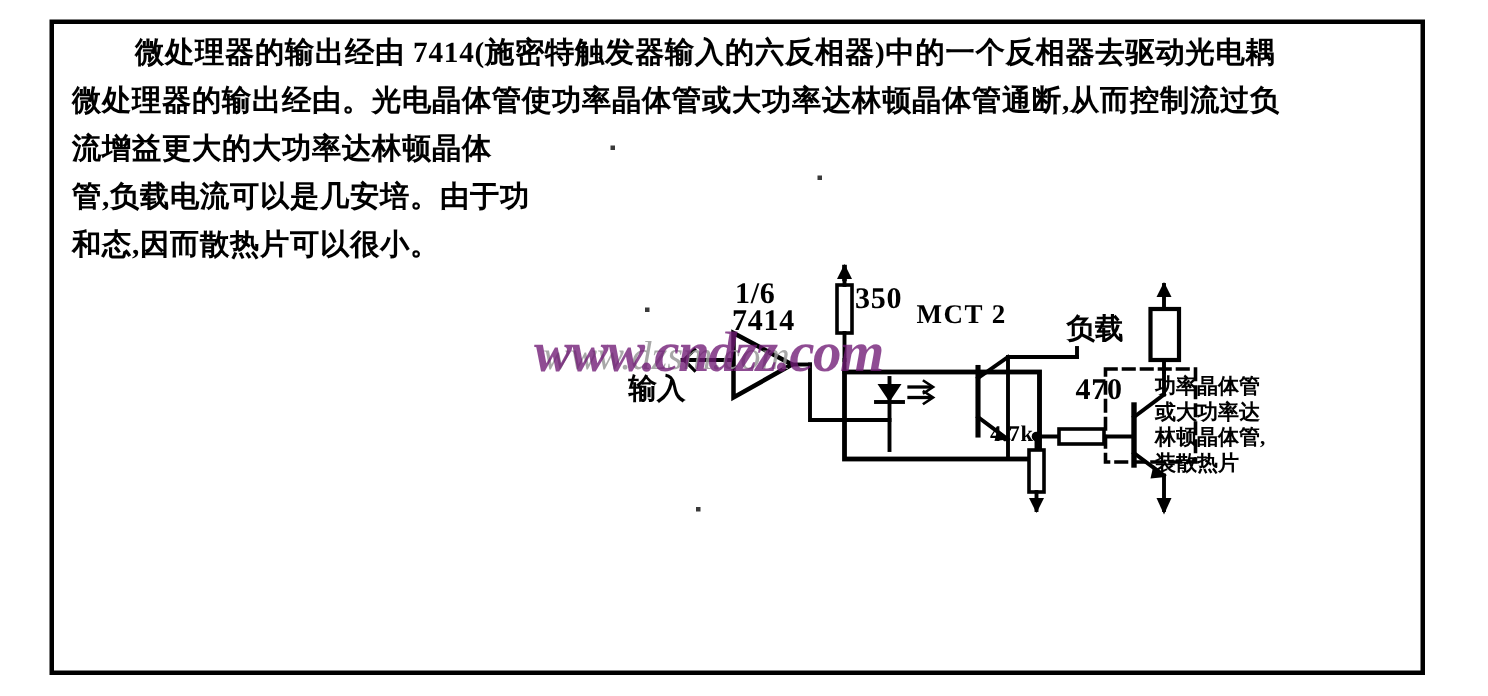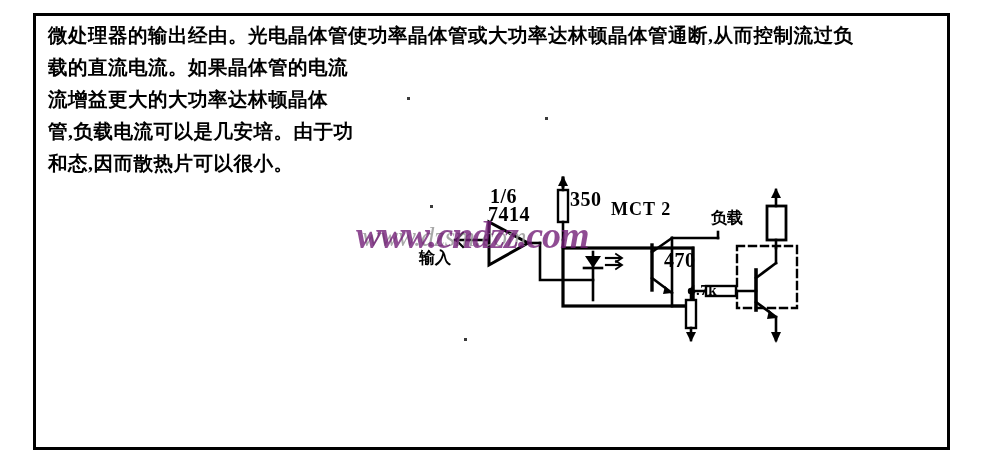--- a/index.html
+++ b/index.html
@@ -69,35 +69,35 @@
     white-space: nowrap;
     line-height: 1.0;
   }
   .lbl-num {
     font-family: "Liberation Serif", "DejaVu Serif", serif;
     font-size: 20px;
     letter-spacing: 0.5px;
   }
   .lbl-cn {
     font-family: "Liberation Serif", "DejaVu Serif", serif;
-    font-size: 16px;
+    font-size: 19px;
     letter-spacing: 0px;
   }
   .lbl-cn-sm {
     font-family: "Liberation Serif", "DejaVu Serif", serif;
     font-size: 14px;
     line-height: 17px;
   }
 
   #lbl-inv-a { left: 490px; top: 186px; }
   #lbl-inv-b { left: 488px; top: 204px; }
   #lbl-350   { left: 570px; top: 189px; }
   #lbl-mct2  { left: 611px; top: 200px; font-size: 18px; letter-spacing: 1px;}
-  #lbl-470   { left: 664px; top: 250px; }
-  #lbl-47k   { left: 688px; top: 283px; font-size: 15px; }
+  #lbl-470   { left: 717px; top: 250px; }
+  #lbl-47k   { left: 660px; top: 283px; font-size: 15px; }
   #lbl-input { left: 419px; top: 250px; }
   #lbl-load  { left: 711px; top: 210px; }
   #lbl-pwr   { left: 770px; top: 250px; }
 
   
   .wm {
     position: absolute;
     font-family: "Liberation Serif", "DejaVu Serif", serif;
     font-style: italic;
     white-space: nowrap;
@@ -125,22 +125,22 @@
   .speck { position: absolute; background: #3a3a3a; }
 </style>
 </head>
 <body>
 
 <div id="page">
 
   <div id="frame"></div>
 
   <div id="copy">
+    <div class="para-line indent">微处理器的输出经由 7414(施密特触发器输入的六反相器)中的一个反相器去驱动光电耦</div>
     <div class="para-line">微处理器的输出经由。光电晶体管使功率晶体管或大功率达林顿晶体管通断,从而控制流过负</div>
-    <div class="para-line">载的直流电流。如果晶体管的电流</div>
     <div class="para-line">流增益更大的大功率达林顿晶体</div>
     <div class="para-line">管,负载电流可以是几安培。由于功</div>
     <div class="para-line">和态,因而散热片可以很小。</div>
   </div>
 
   <svg id="circuit" viewBox="0 0 992 464" xmlns="http://www.w3.org/2000/svg">
 
     <g stroke="#000000" fill="none" stroke-width="2.6" stroke-linecap="square">
 
       <path d="M455 240 L489 240"></path>
@@ -214,20 +214,26 @@
 
   <div class="lbl lbl-num" id="lbl-inv-a">1/6</div>
   <div class="lbl lbl-num" id="lbl-inv-b">7414</div>
   <div class="lbl lbl-num" id="lbl-350">350</div>
   <div class="lbl lbl-num" id="lbl-mct2">MCT 2</div>
   <div class="lbl lbl-num" id="lbl-470">470</div>
   <div class="lbl lbl-num" id="lbl-47k">4.7k</div>
   <div class="lbl lbl-cn" id="lbl-input">输入</div>
   <div class="lbl lbl-cn" id="lbl-load">负载</div>
 
+  <div class="lbl lbl-cn-sm" id="lbl-pwr">
+    <div>功率晶体管</div>
+    <div>或大功率达</div>
+    <div>林顿晶体管,</div>
+    <div>装散热片</div>
+  </div>
 
   <div class="wm" id="wm-back">www.dzsm.com</div>
   <div class="wm" id="wm-front">www.cndzz.com</div>
 
   <div class="speck" style="left:430px; top:205px; width:3px; height:3px;"></div>
   <div class="speck" style="left:464px; top:338px; width:3px; height:3px;"></div>
   <div class="speck" style="left:545px; top:117px; width:3px; height:3px;"></div>
   <div class="speck" style="left:407px; top:97px;  width:3px; height:3px;"></div>
 
 </div>

